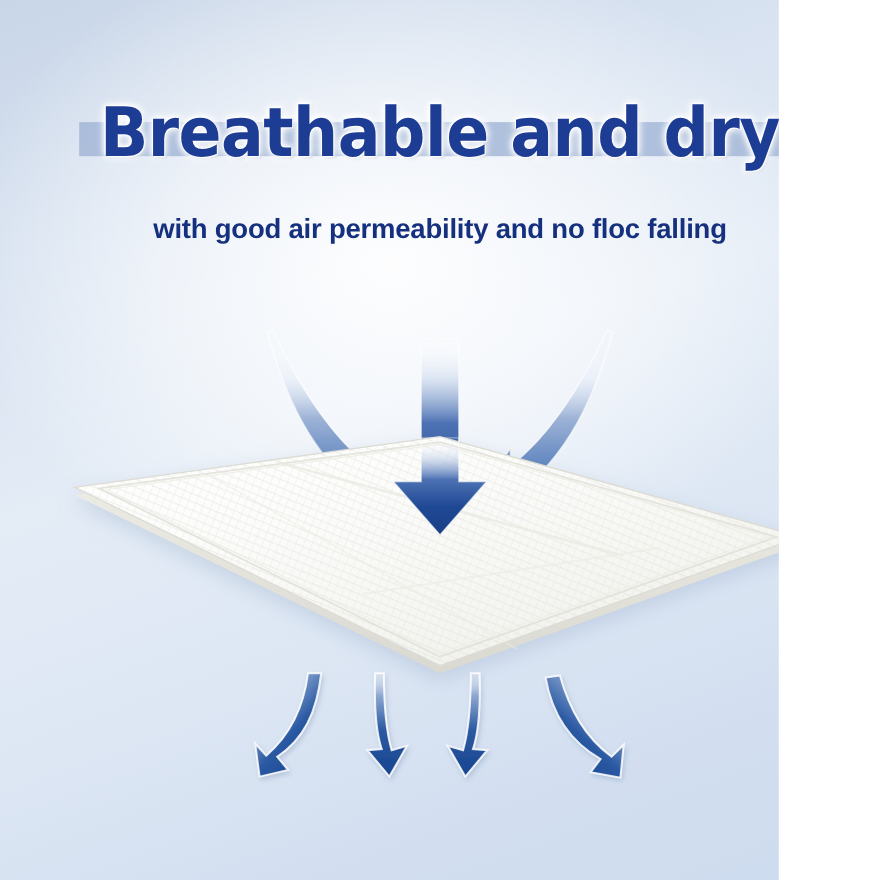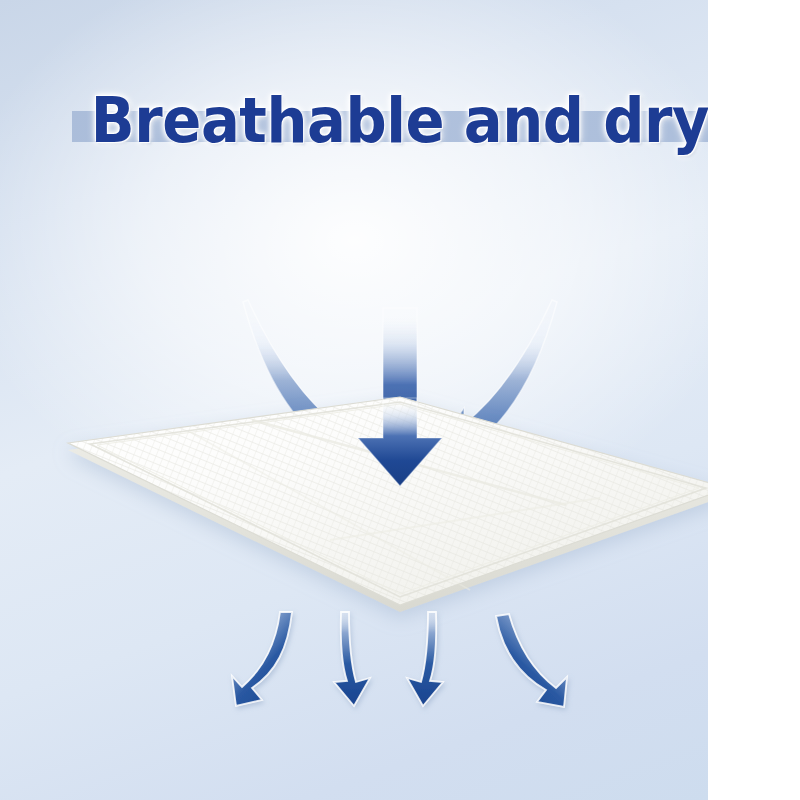--- a/index.html
+++ b/index.html
@@ -79,20 +79,21 @@
 <body>
 
 <div id="stage">
 
   <div class="title-wrap">
     <div class="title-band"></div>
     <div class="title-text">Breathable and dry</div>
   </div>
 
   <div class="subtitle">
+    <span class="line">with good air permeability and no floc falling</span>
   </div>
 
   <div class="graphic">
     <svg viewBox="0 0 800 800" xmlns="http://www.w3.org/2000/svg">
       <defs>
 
         <linearGradient id="gTopSide" x1="0" y1="0.10" x2="0" y2="1">
           <stop offset="0%" stop-color="#f2f6fc" stop-opacity="0"></stop>
           <stop offset="18%" stop-color="#e6edf8" stop-opacity="0.55"></stop>
           <stop offset="42%" stop-color="#9db3d6"></stop>

